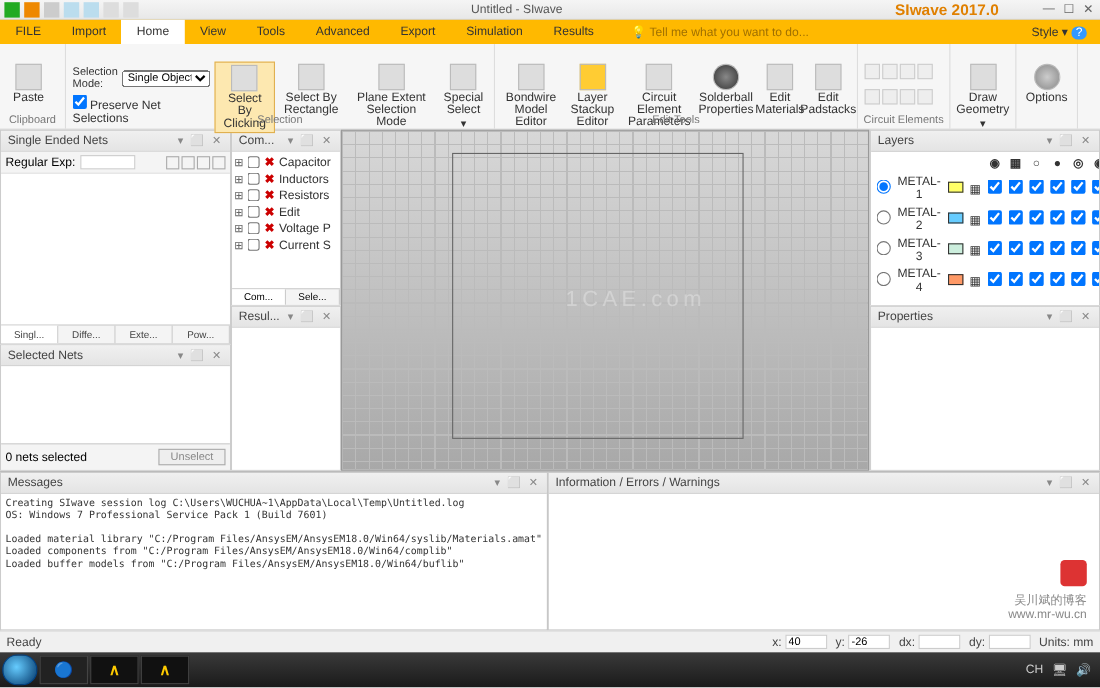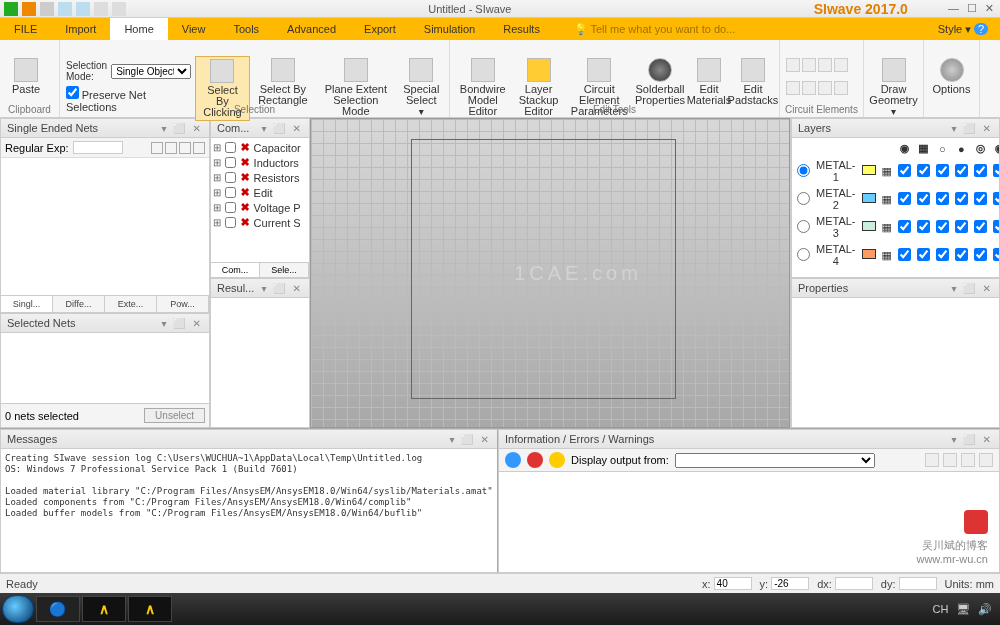--- a/index.html
+++ b/index.html
@@ -415,33 +415,20 @@
 
 Loaded material library "C:/Program Files/AnsysEM/AnsysEM18.0/Win64/syslib/Materials.amat"
 Loaded components from "C:/Program Files/AnsysEM/AnsysEM18.0/Win64/complib"
 Loaded buffer models from "C:/Program Files/AnsysEM/AnsysEM18.0/Win64/buflib"</div>
   </div>
   <div class="panel info">
     <div class="phead">
         <span>Information / Errors / Warnings</span>
         <span class="pctrl">▾ ⬜ ✕</span>
       </div>
-    <div class="toolbar">
-      <span class="i b"></span>
-      <span class="i r"></span>
-      <span class="i y"></span>
-      <span>Display output from:</span>
-      <select><option></option></select>
-      <div class="ricons">
-          <span></span>
-          <span></span>
-          <span></span>
-          <span></span>
-        </div>
-    </div>
     <div class="pbody"></div>
   </div>
 </div>
 
 <div class="statusbar">
   <span>Ready</span>
   <div style="flex:1"></div>
   <div class="cell">
       <span>x:</span>
       <input value="40" style="">

